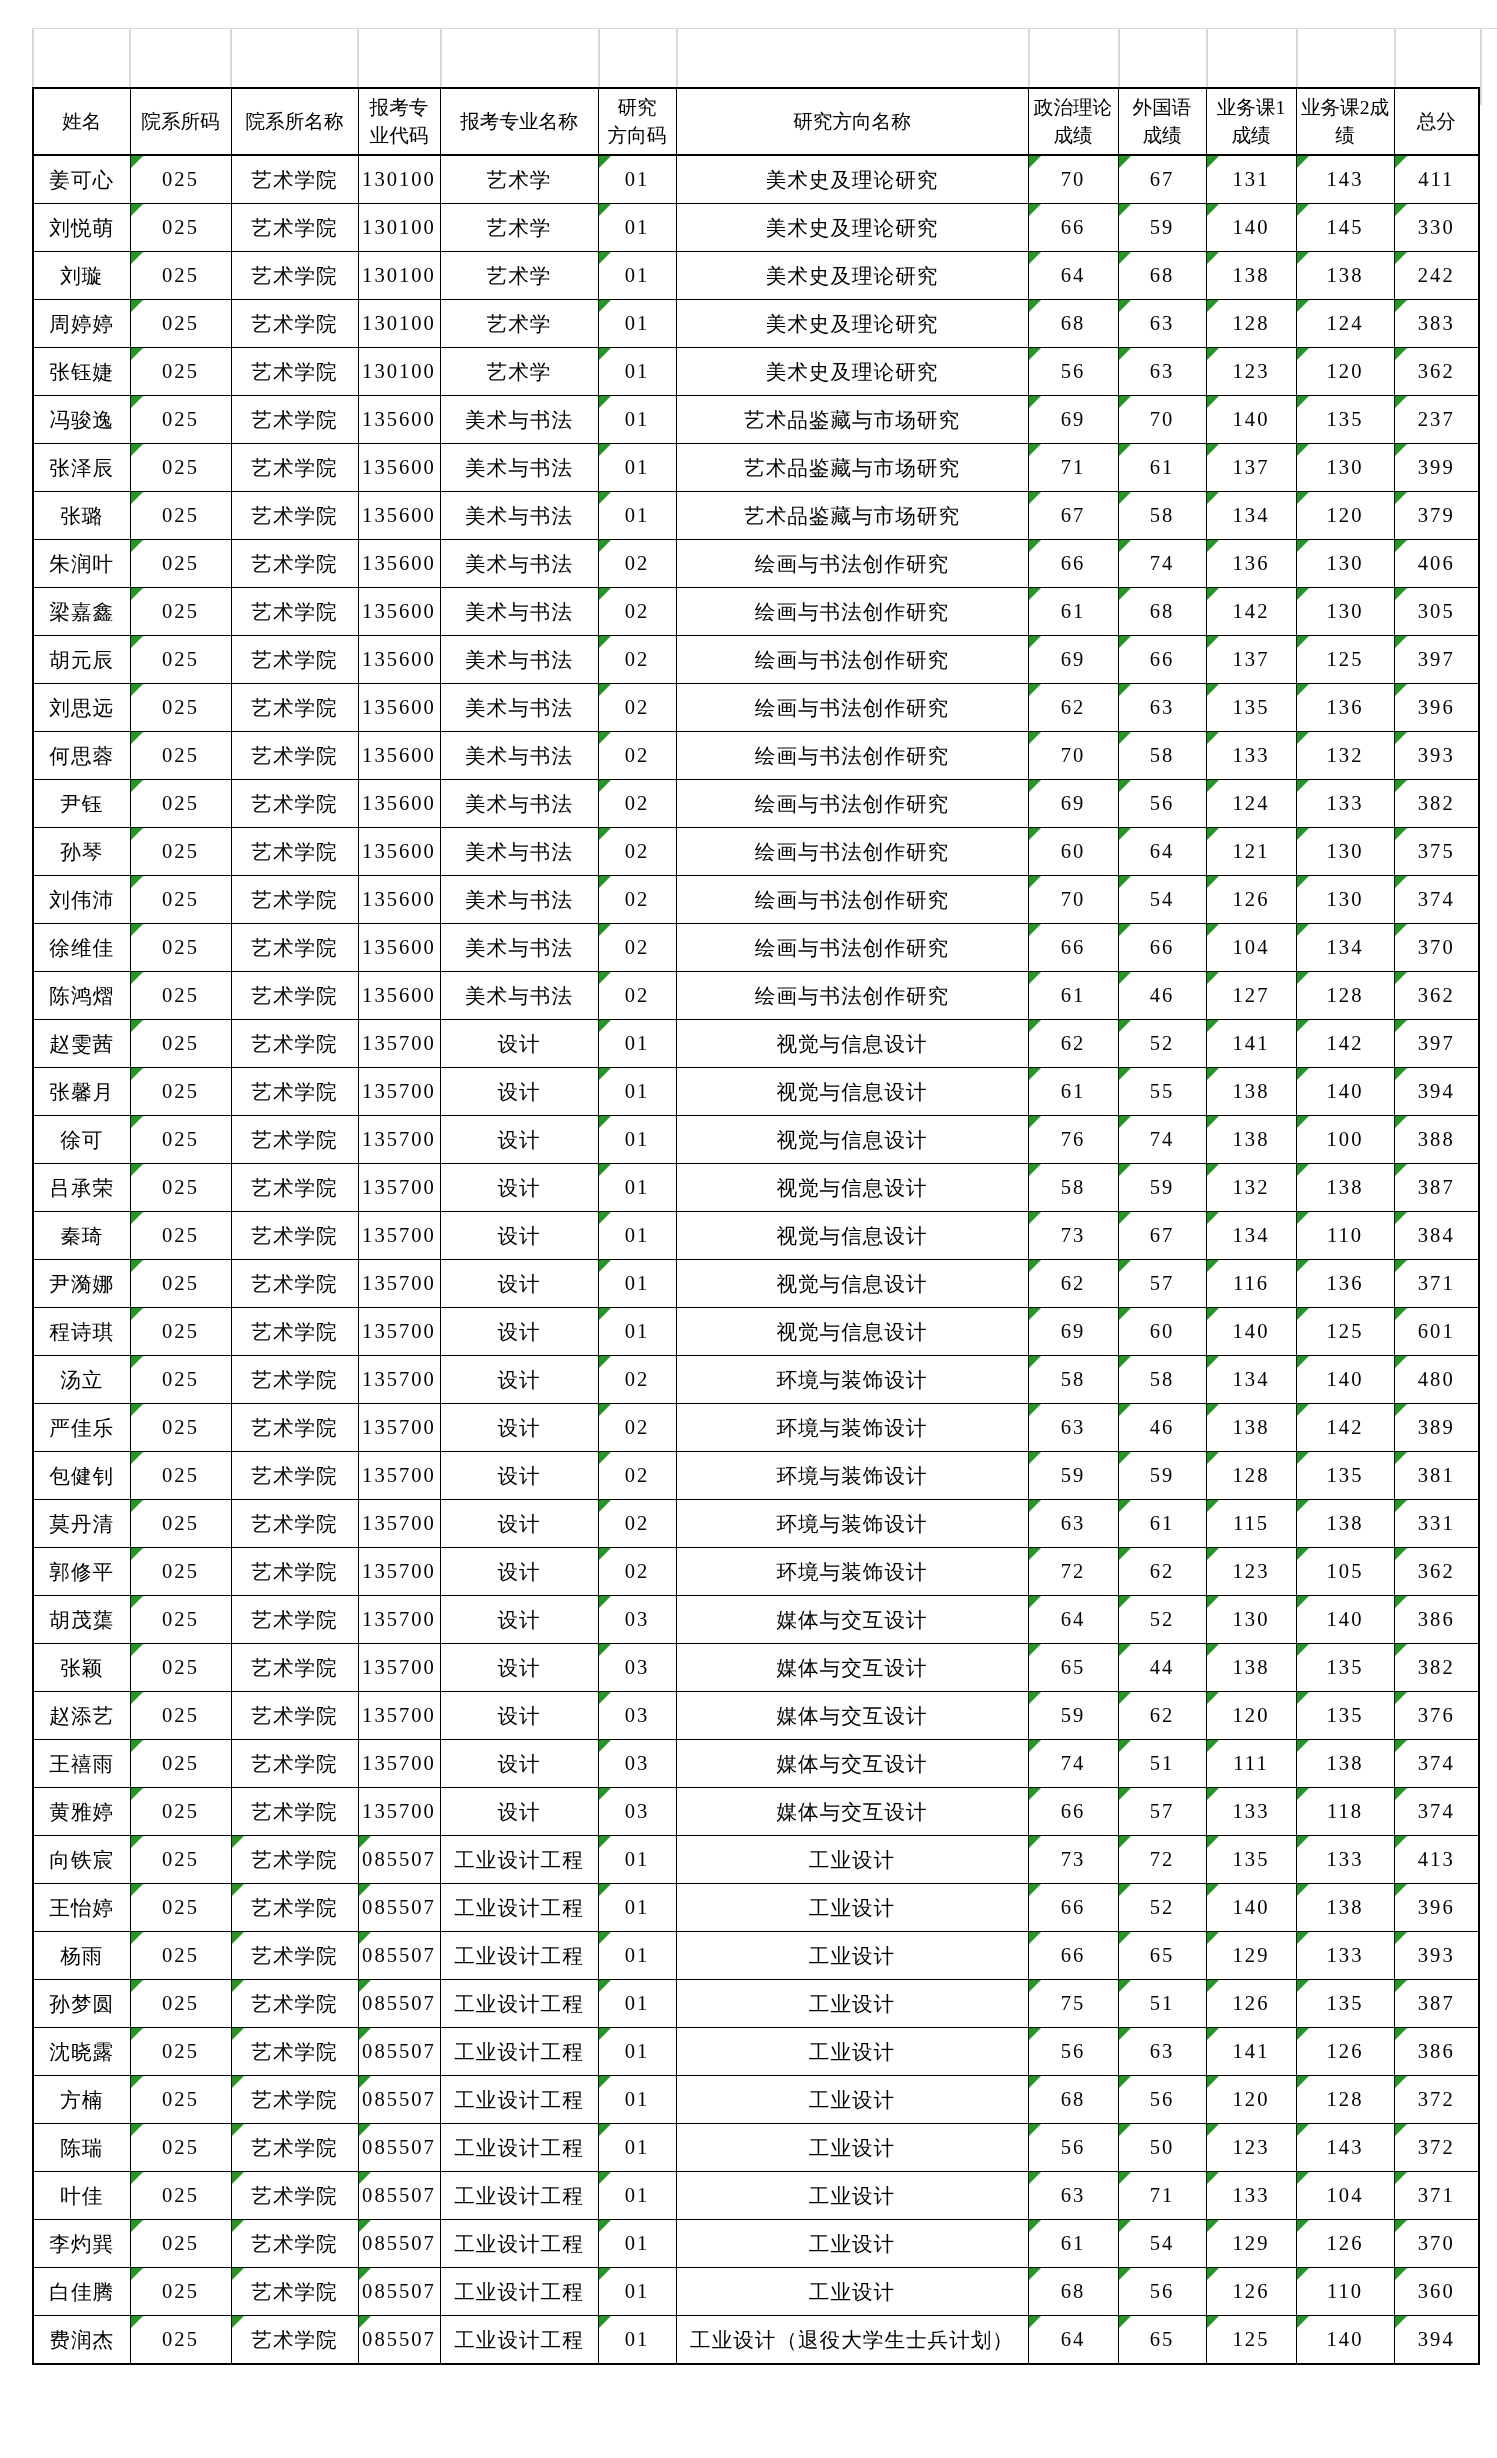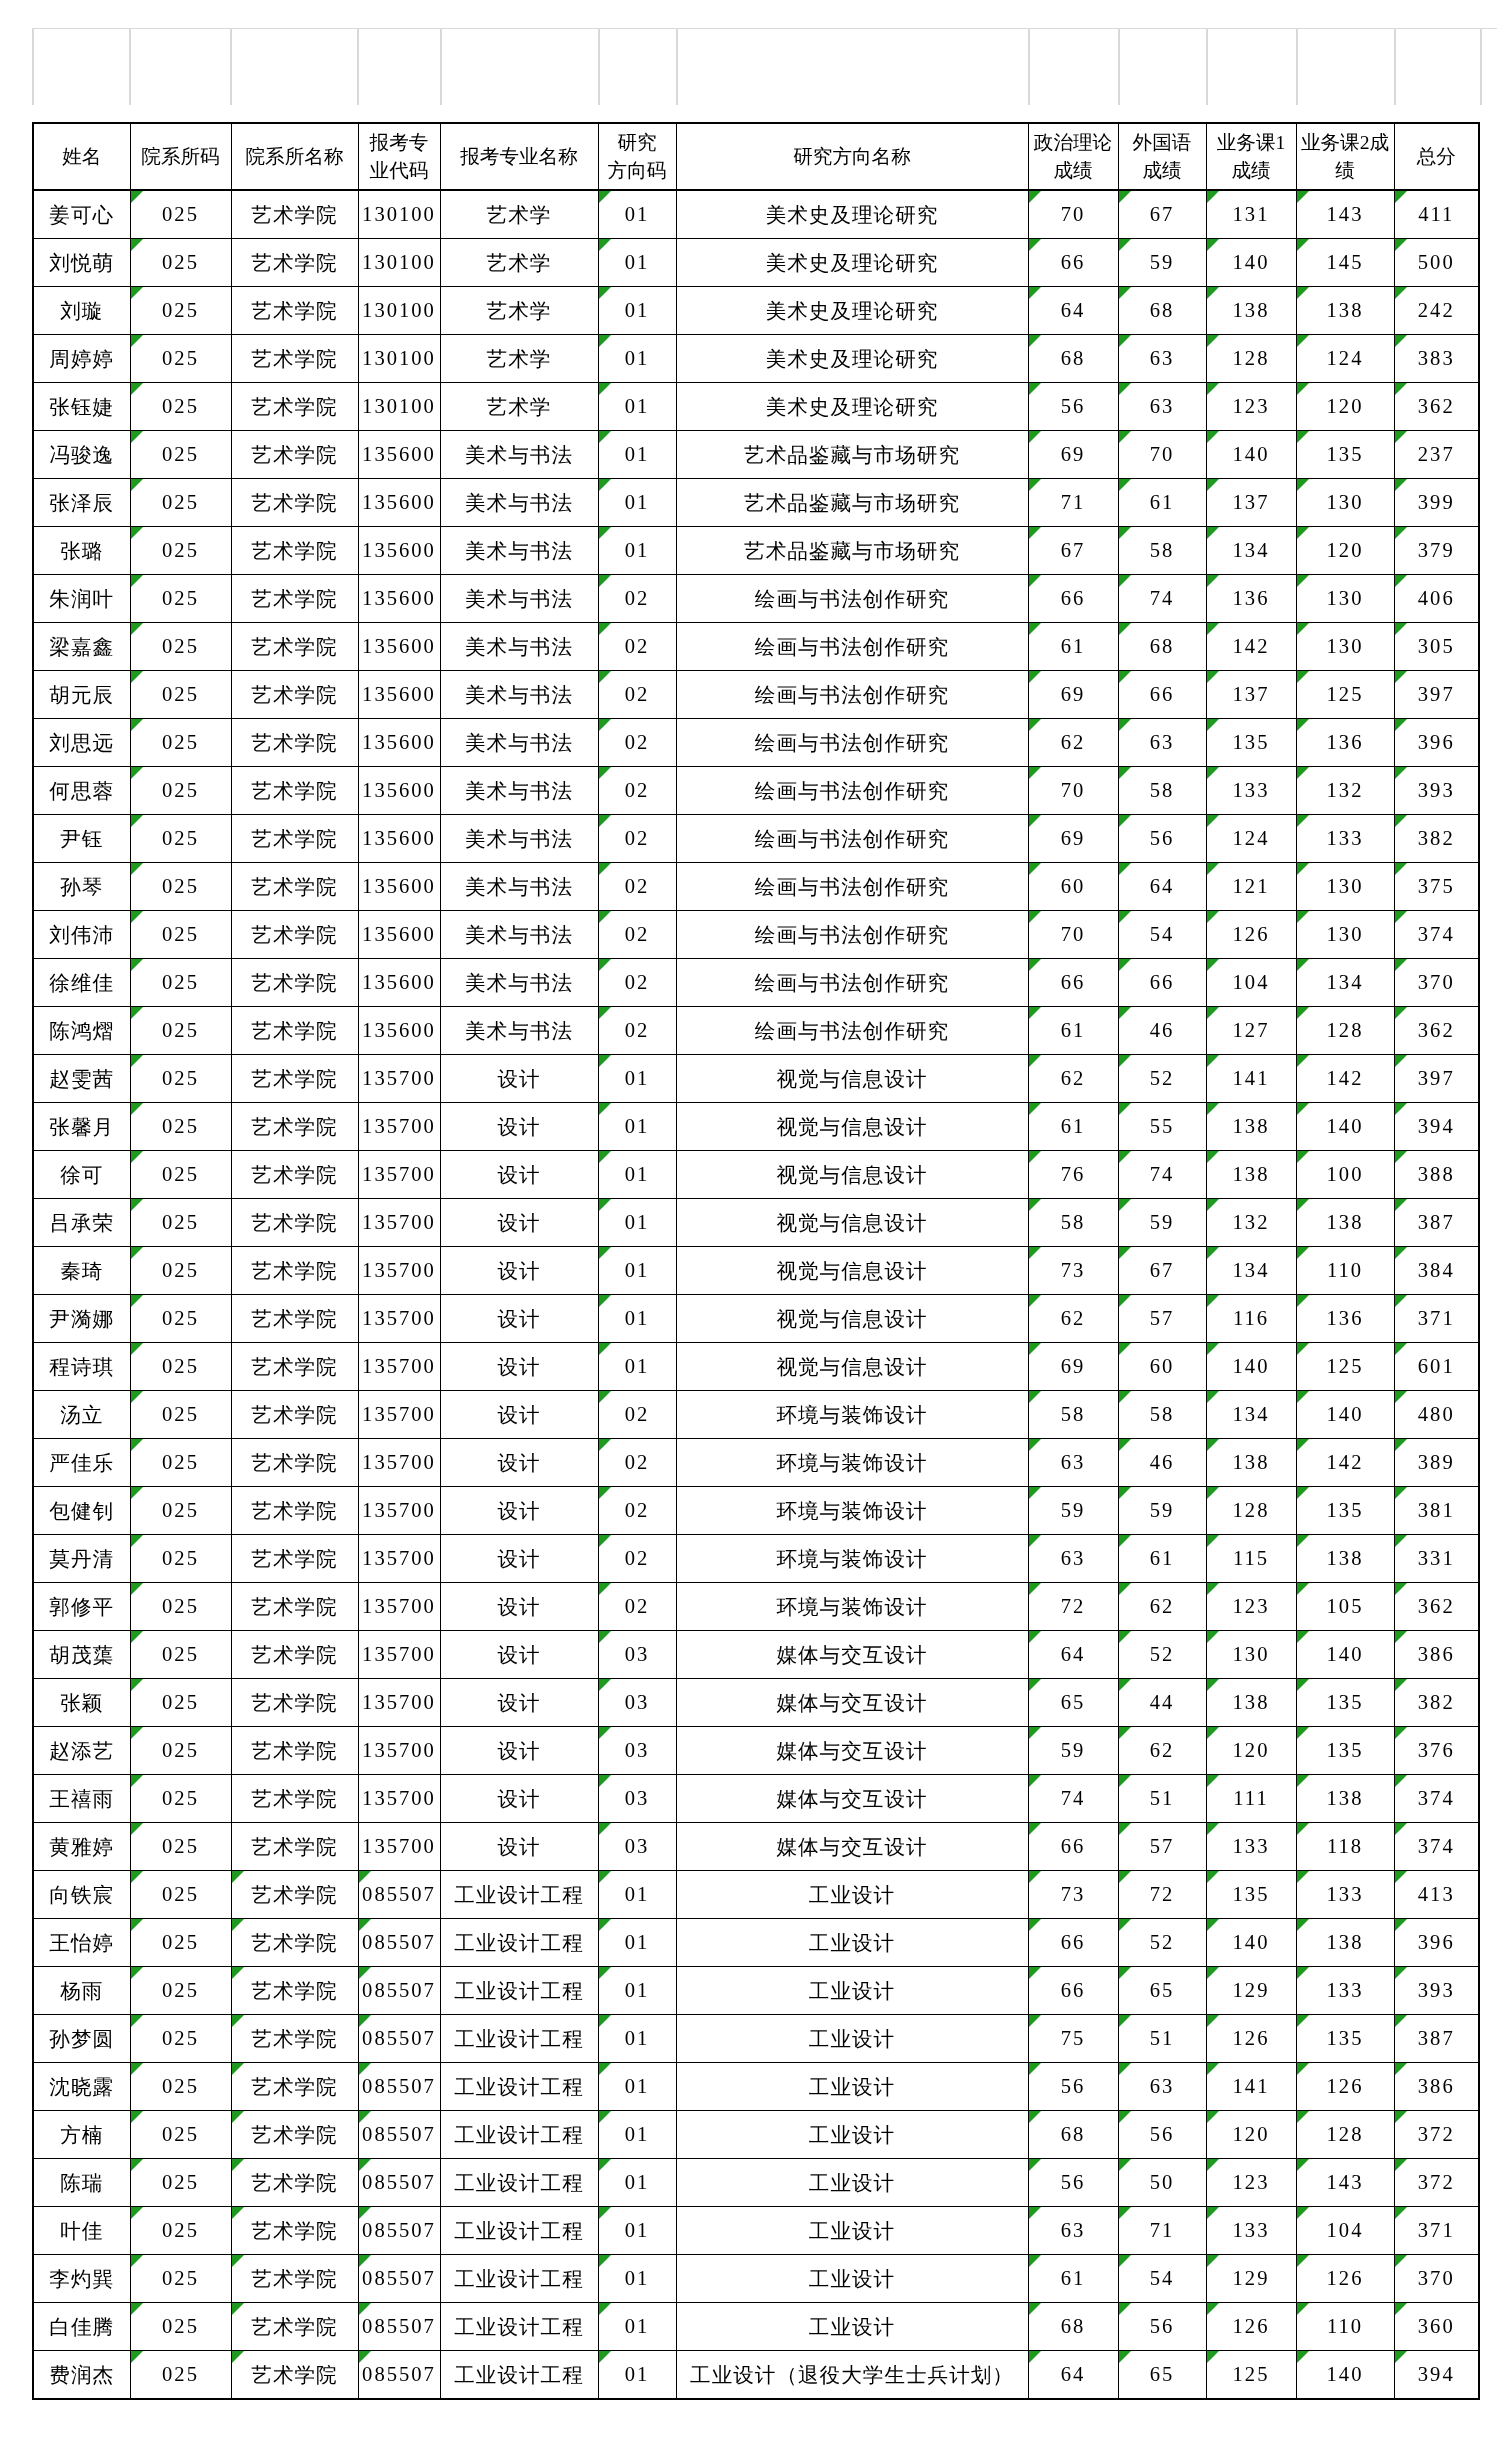--- a/index.html
+++ b/index.html
@@ -5,21 +5,21 @@
   html,body{margin:0;padding:0;background:#ffffff;}
   body{width:1498px;height:2458px;position:relative;
        font-family:"Liberation Serif","DejaVu Serif",serif;color:#000;}
 
   
   .ghost-band{position:absolute;left:32px;top:28px;width:1465px;height:76px;
               border-top:1.5px solid #d9d9d9;}
   .ghost-v{position:absolute;top:0;width:1.5px;height:76px;background:#d9d9d9;}
 
   
-  table.sheet{position:absolute;left:32px;top:122px;border-collapse:collapse;
+  table.sheet{position:absolute;left:32px;top:87px;border-collapse:collapse;
               table-layout:fixed;border:2.9px solid #000;}
   .sheet th,.sheet td{border:1.5px solid #000;padding:0;text-align:center;
               vertical-align:middle;font-weight:normal;position:relative;
               overflow:hidden;background:#fff;}
   .sheet thead th{height:65px;font-size:19.6px;line-height:28px;
               border-bottom:2.5px solid #000;}
   .sheet tbody td{height:47px;font-size:20.6px;letter-spacing:1px;}
   .sheet tbody td.num{letter-spacing:2px;}
 
   
@@ -126,21 +126,21 @@
         <td class="num"><span class="flag"></span><span>025</span></td>
         <td><span>艺术学院</span></td>
         <td class="num"><span>130100</span></td>
         <td><span>艺术学</span></td>
         <td class="num"><span class="flag"></span><span>01</span></td>
         <td><span>美术史及理论研究</span></td>
         <td class="num"><span class="flag"></span><span>66</span></td>
         <td class="num"><span class="flag"></span><span>59</span></td>
         <td class="num"><span class="flag"></span><span>140</span></td>
         <td class="num"><span class="flag"></span><span>145</span></td>
-        <td class="num"><span class="flag"></span><span>500</span></td>
+        <td class="num"><span class="flag"></span><span>330</span></td>
       </tr>
       <tr>
         <td><span>刘璇</span></td>
         <td class="num"><span class="flag"></span><span>025</span></td>
         <td><span>艺术学院</span></td>
         <td class="num"><span>130100</span></td>
         <td><span>艺术学</span></td>
         <td class="num"><span class="flag"></span><span>01</span></td>
         <td><span>美术史及理论研究</span></td>
         <td class="num"><span class="flag"></span><span>64</span></td>

